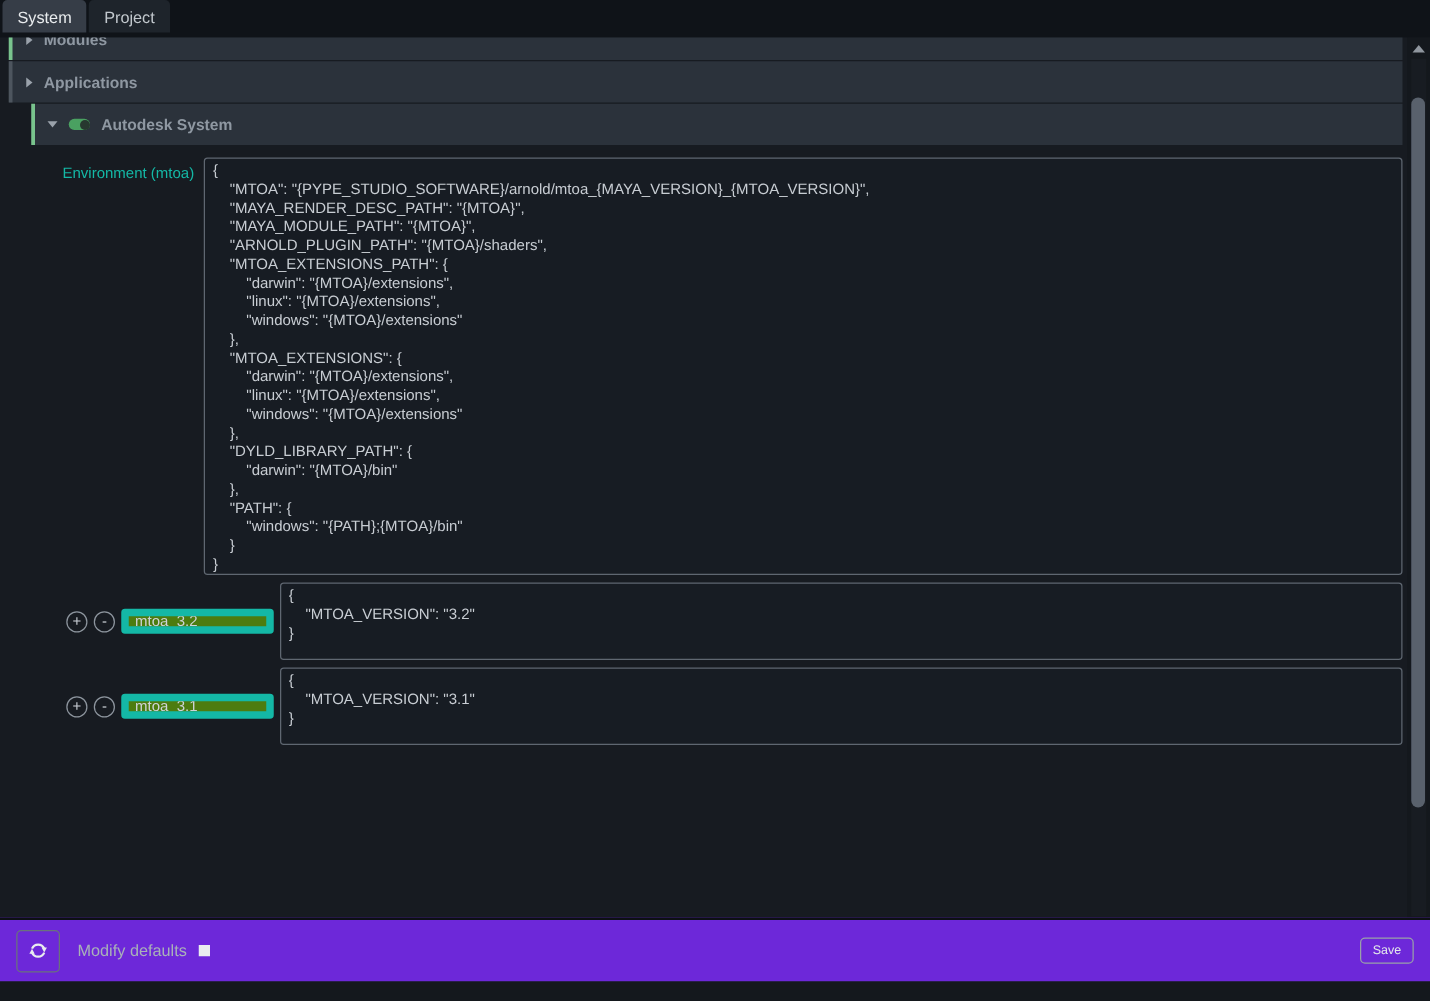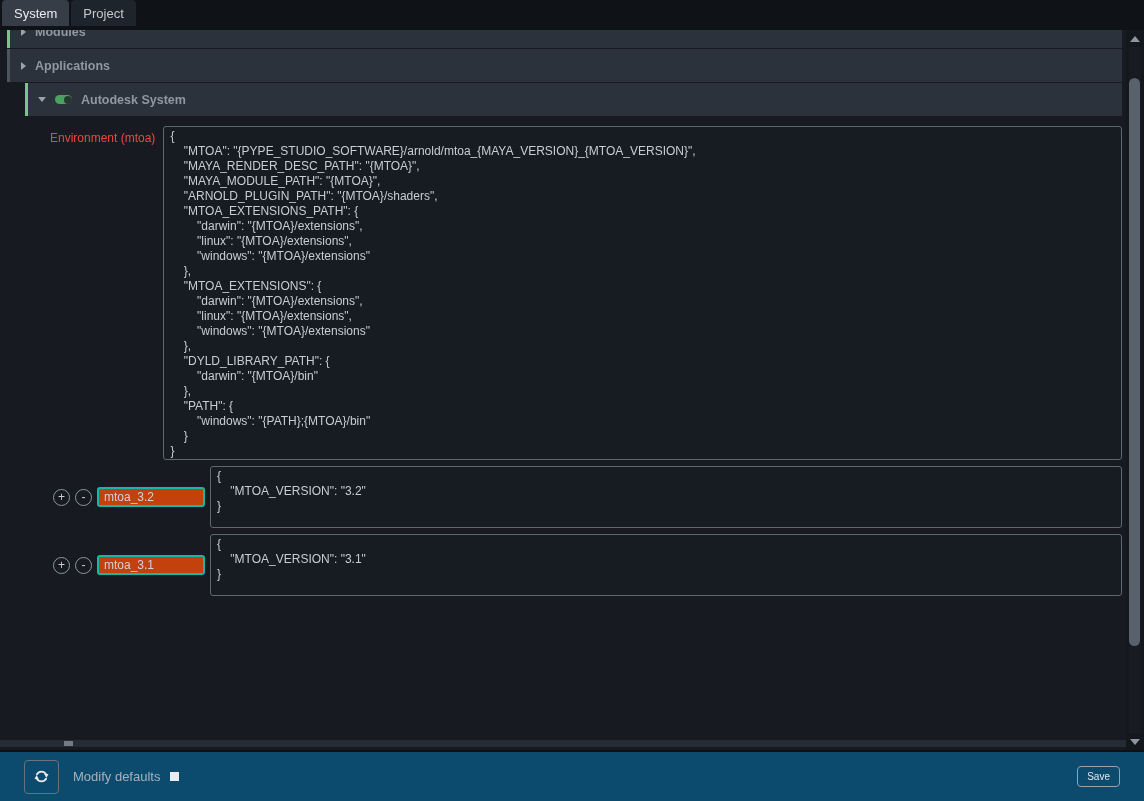--- a/index.html
+++ b/index.html
@@ -62,40 +62,40 @@
   .toggle .knob {
     position:absolute; right:0px; top:0.5px; width:8px; height:8px;
     border-radius:50%; background:#27382f;
   }
 
   .lvl2 { margin-left:18px; }   
   .lvl3 { margin-left:13px; }   
 
   
   .env-row { display:flex; gap:8px; margin-top:10px; margin-left:25px; }
-  .env-label { color:#ef4444; font-size:12px; padding-top:5px; white-space:nowrap; }
+  .env-label { color:#14b8a6; font-size:12px; padding-top:5px; white-space:nowrap; }
   textarea {
     background:#171c23; border:1px solid #5f6771; border-radius:3px;
     color:#c8cdd3; font-family:"Liberation Sans", sans-serif;
     font-size:12px; line-height:15px; padding:2px 6px;
     resize:none; outline:none; white-space:pre; overflow:hidden;
   }
   .env-text { flex:1; height:334px; }
 
   
   .version-row { display:flex; align-items:center; margin-top:6px; padding-left:15px; }
   .circle-btn {
     width:17px; height:17px; border-radius:50%;
     border:1px solid #8d959e; background:transparent; color:#c9ced4;
     font-size:12px; line-height:14px; text-align:center; padding:0;
     margin-right:5px; font-family:"Liberation Sans", sans-serif;
   }
   .key-input {
-    width:108px; height:20px; background:#c2410c;
-    border:2px solid #14b8a6; border-radius:3px; color:#ced3d8;
+    width:122px; height:20px; background:#4d7c0f;
+    border:6px solid #14b8a6; border-radius:3px; color:#ced3d8;
     font-size:12px; padding:0 5px; outline:none; margin-right:5px;
     font-family:"Liberation Sans", sans-serif;
   }
   .version-text { flex:1; height:62px; }
 
   
   .hscroll {
     position:absolute; left:0; right:0; bottom:3px; height:7px;
     background:#262c33;
   }
@@ -124,23 +124,23 @@
     border-left:5px solid transparent; border-right:5px solid transparent;
   }
   .vs-track { position:absolute; top:17px; bottom:17px; left:3px; right:3px; background:#181c22; }
   .vs-thumb {
     position:absolute; top:48px; left:3px; width:11px; height:568px;
     background:#59616c; border-radius:6px;
   }
 
   
   .footer {
-    position:absolute; left:0; right:0; bottom:0; height:51px;
-    background:#0c4a6e; border-top:2px solid #0d1014;
-    display:flex; align-items:center; padding:0 24px;
+    position:absolute; left:0; right:0; bottom:16px; height:51px;
+    background:#6d28d9; border-top:2px solid #0d1014;
+    display:flex; align-items:center; padding:0 13px;
   }
   .refresh-btn {
     width:35px; height:34px; border:1px solid #6a727c; border-radius:4px;
     background:transparent; display:flex; align-items:center; justify-content:center;
     padding:0;
   }
   .modify-label { margin-left:14px; color:#a9b1b8; font-size:13px; }
   .checkbox { width:9px; height:9px; background:#e9edf0; margin-left:10px; }
   .spacer { flex:1; }
   .save-btn {

